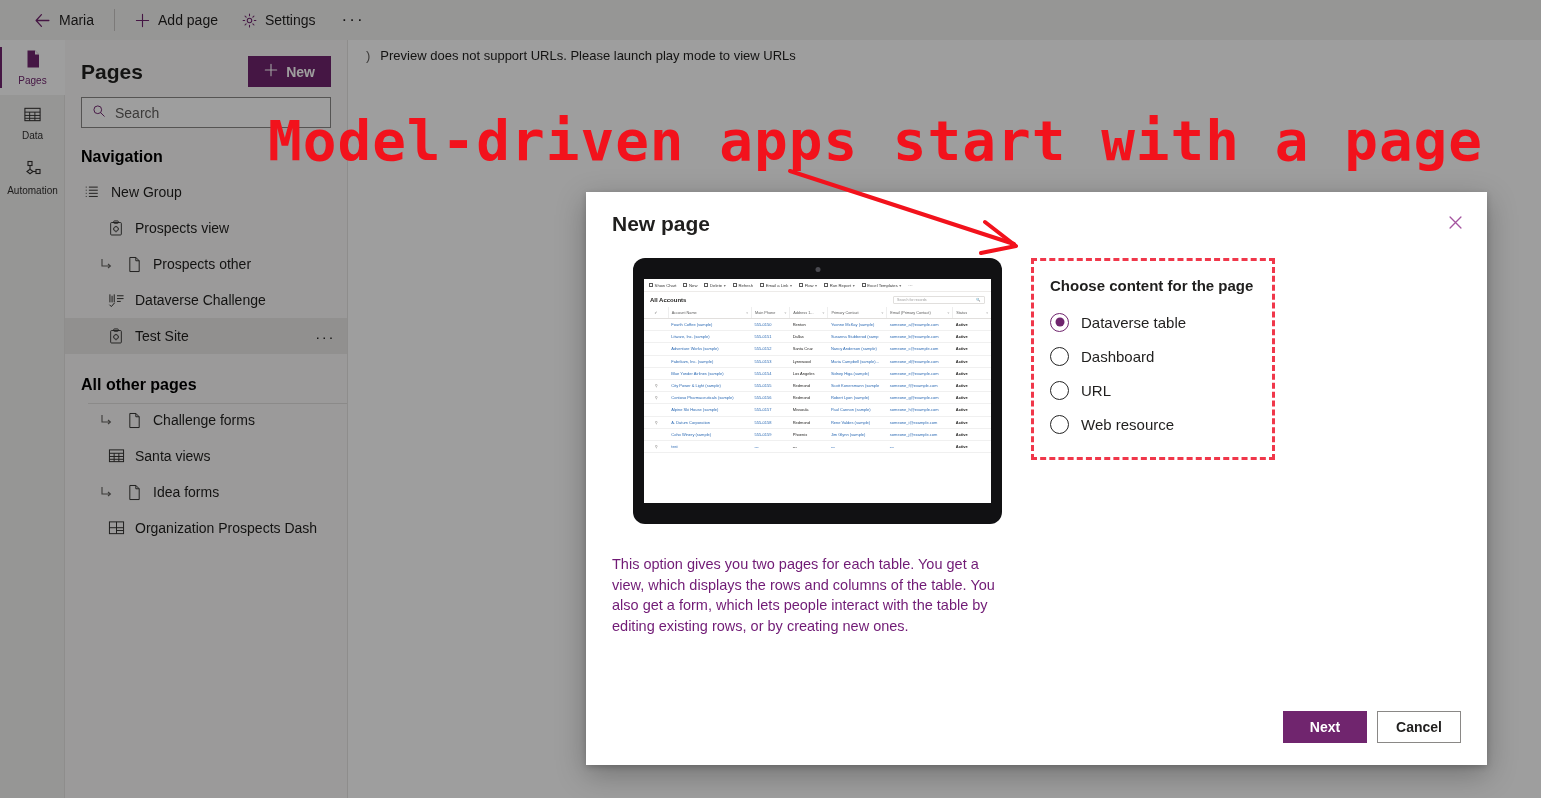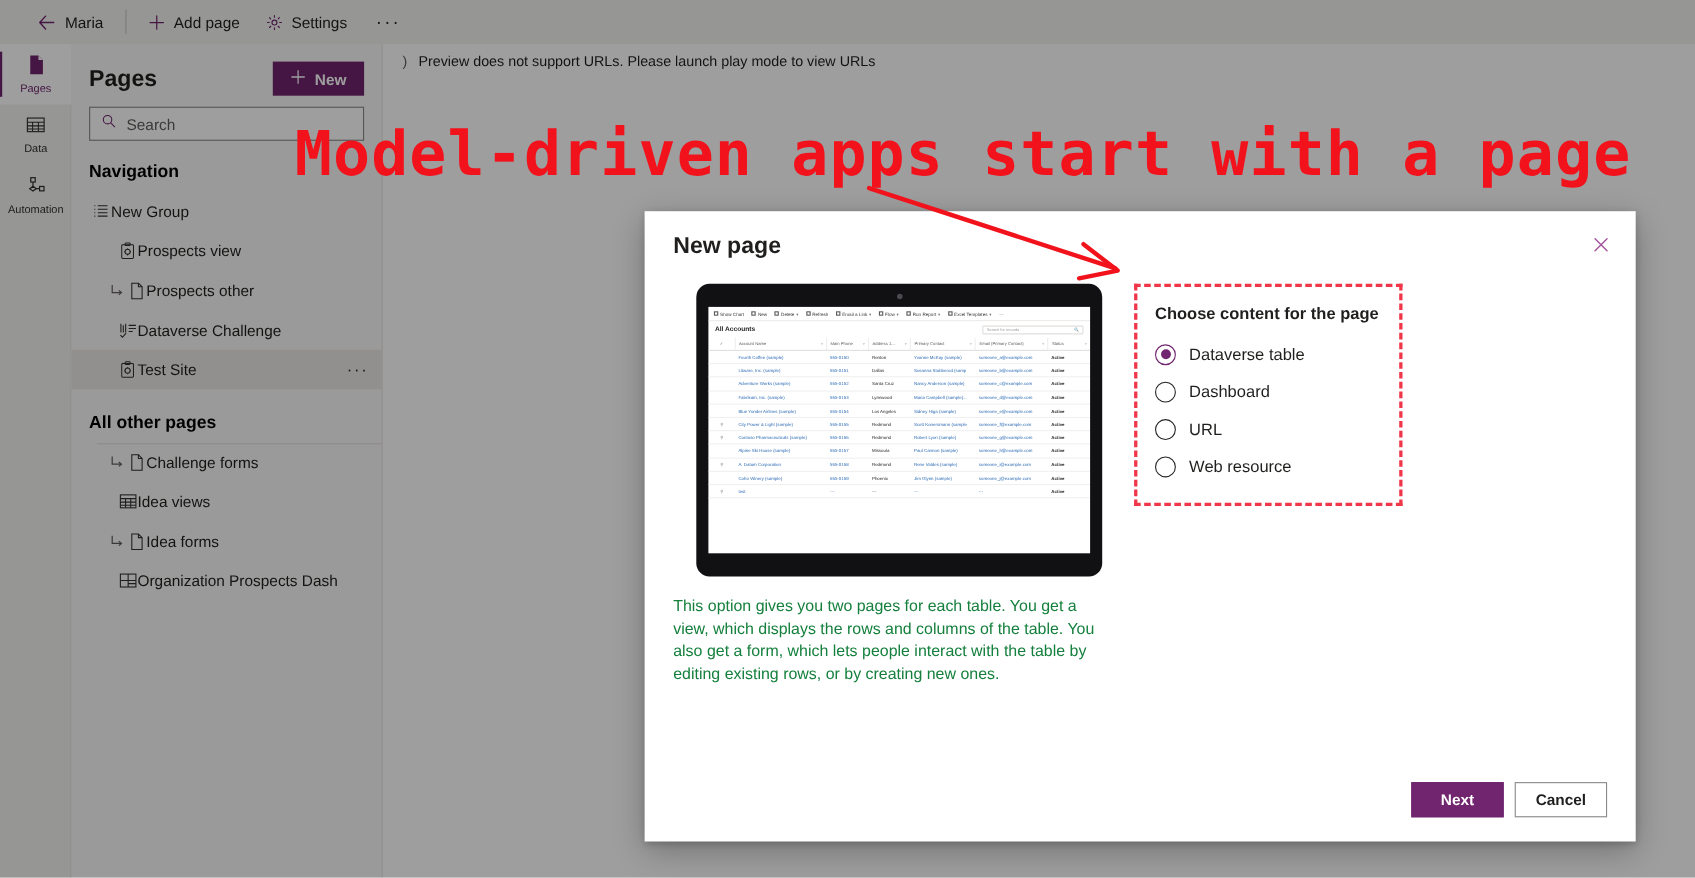--- a/index.html
+++ b/index.html
@@ -82,21 +82,21 @@
 
   .sec-title {
     font-size: 16px; font-weight: 600; color: #000000;
     padding: 6px 0 8px 16px;
   }
   .sec-title.other { padding-top: 22px; }
 
   .nav-item {
     display: flex; align-items: center; height: 36px;
     padding-left: 16px; padding-right: 12px; cursor: pointer;
-    font-size: 14px; color: #201f1e; 
+    font-size: 14px; color: #201f1e; gap: 10px;
   }
   .nav-item.ind2 { padding-left: 30px; }
   .nav-item.sel { background: #ebe9e7; }
   .nav-item .ni-label { flex: 1; white-space: nowrap; }
   .nav-item .ni-ell { font-size: 15px; letter-spacing: 1.6px; color: #201f1e; }
   .nav-icon { width: 18px; height: 18px; display: flex; align-items: center; justify-content: center; flex: 0 0 18px; }
   .branch { width: 16px; height: 16px; flex: 0 0 16px; display:flex; align-items:center; justify-content:center; }
 
   .panel-divider {
     position: absolute; left: 23px; right: 0; height: 1px; background: #e1dfdd;
@@ -205,22 +205,22 @@
   }
   .radio.on { border-color: #70256e; }
   .radio.on::after {
     content: ""; position: absolute; left: 50%; top: 50%;
     width: 9px; height: 9px; border-radius: 50%; background: #70256e;
     transform: translate(-50%, -50%);
   }
   .opt-label { font-size: 15px; color: #201f1e; }
 
   .desc {
-    margin-top: 10px; width: 400px;
-    font-size: 14.5px; line-height: 20.5px; color: #15803d;
+    margin-top: 23px; width: 400px;
+    font-size: 14.5px; line-height: 20.5px; color: #701a75;
   }
 
   .dlg-footer {
     position: absolute; right: 26px; bottom: 22px;
     display: flex; gap: 10px;
   }
   .btn {
     height: 32px; min-width: 84px; padding: 0 18px;
     font-size: 14px; font-weight: 600; cursor: pointer;
     font-family: "Liberation Sans", sans-serif;
@@ -421,21 +421,21 @@
           </span>
           <span class="ni-label">Challenge forms</span>
         </div>
         <div class="nav-item" style="padding-left:42px">
           <span class="nav-icon">
             <svg width="17" height="16" viewBox="0 0 18 17" fill="none" stroke="#323130" stroke-width="1.05">
               <rect x="1.5" y="2" width="15" height="12.5"></rect>
                 <path d="M1.5 5.6h15M1.5 9h15M1.5 12h15M6.5 5.6v8.9M11.5 5.6v8.9"></path>
             </svg>
           </span>
-          <span class="ni-label">Idea views</span>
+          <span class="ni-label">Santa views</span>
         </div>
         <div class="nav-item" style="padding-left:34px">
           <span class="branch">
             <svg width="16" height="16" viewBox="0 0 16 16" fill="none" stroke="#605e5c" stroke-width="1.1">
                 <path d="M3 3v7h8"></path>
                 <path d="M9 8l2.4 2-2.4 2"></path>
               </svg>
           </span>
           <span class="nav-icon">
             <svg width="15" height="17" viewBox="0 0 16 18" fill="none" stroke="#323130" stroke-width="1.05">

